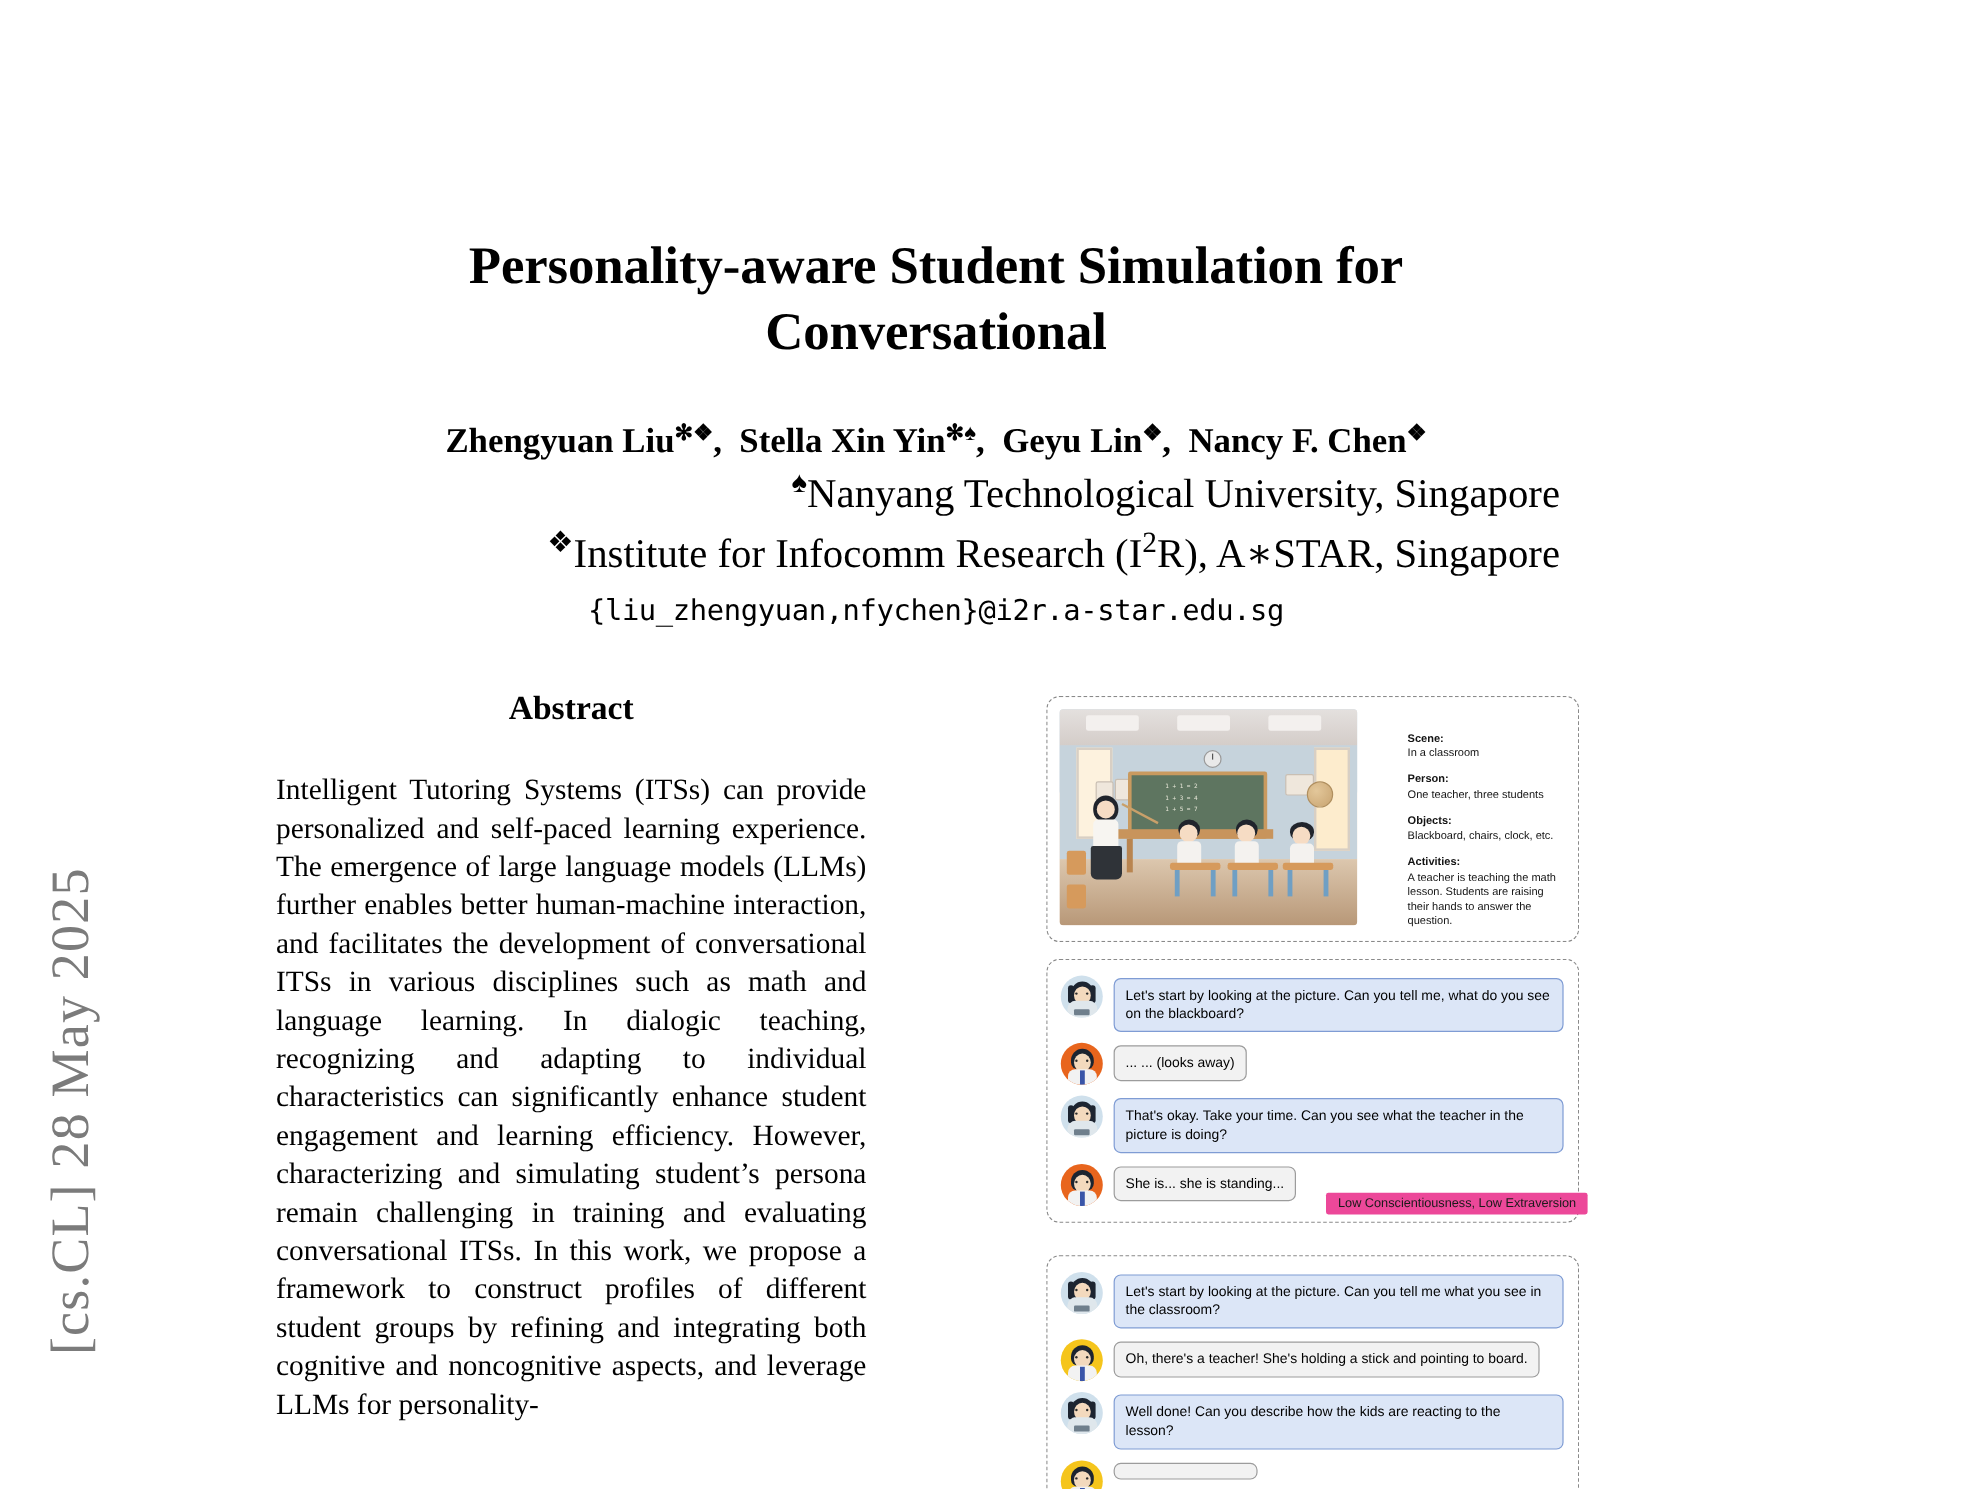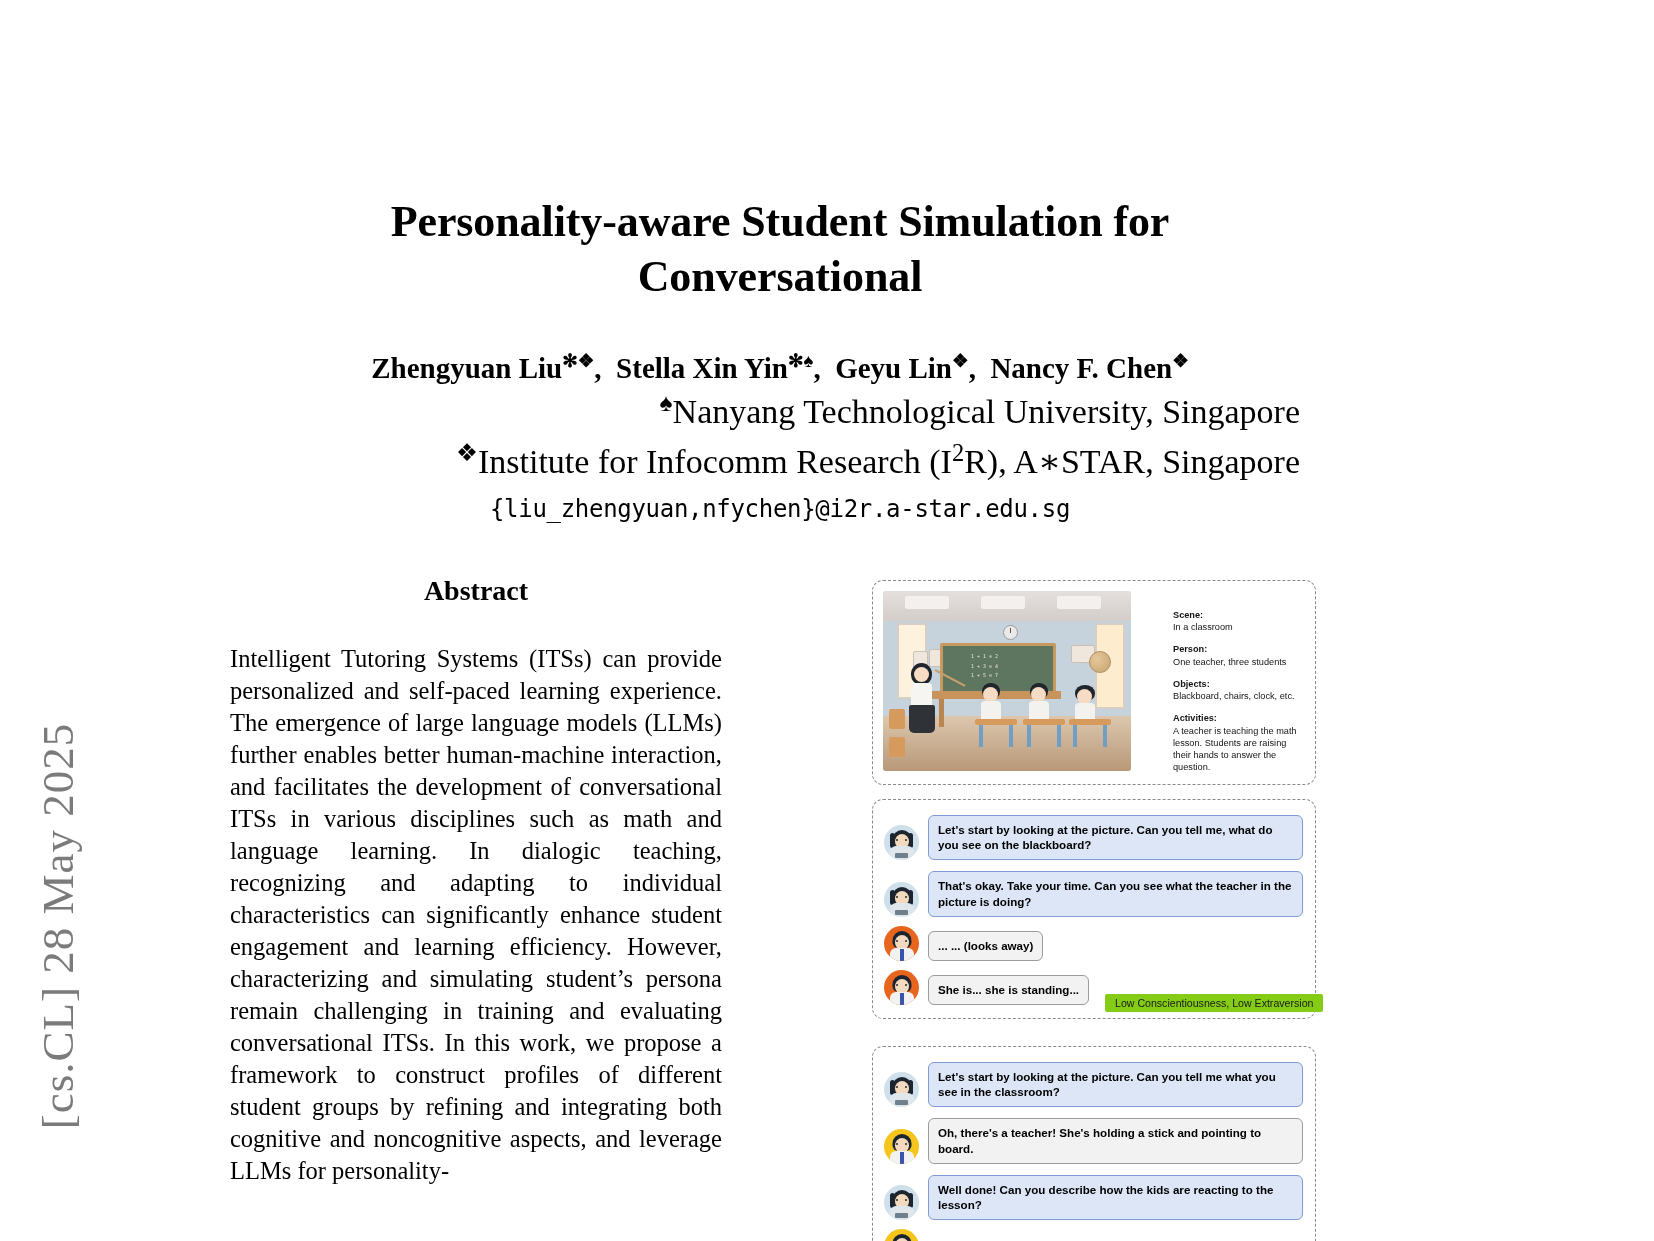--- a/index.html
+++ b/index.html
@@ -152,21 +152,21 @@
     padding-top:18px;
     flex:1 1 auto;
     margin-left:32px;
   }
   .scene-text .lbl{font-weight:bold;display:block;}
   .scene-text .grp{margin-bottom:10px;}
   .scene-text .grp:last-child{margin-bottom:0;}
 
   
   .dlg-panel{margin-top:14px;padding:13px 12px 13px 11px;}
-  .turn{display:flex;align-items:flex-end;margin-bottom:9px;font-weight:bold;}
+  .turn{display:flex;align-items:flex-start;margin-bottom:9px;}
   .turn:last-child{margin-bottom:0;}
   .avatar{
     width:35px;height:35px;border-radius:50%;flex:0 0 auto;margin-right:9px;
     position:relative;overflow:hidden;
   }
   .av-teacher{background:#cfe0ec;}
   .av-orange{background:#e8651d;}
   .av-yellow{background:#f5c51c;}
   .av-hair{position:absolute;left:50%;transform:translateX(-50%);top:5px;
     width:19px;height:17px;border-radius:10px 10px 6px 6px;background:#1c2430;}
@@ -194,21 +194,21 @@
     border-radius:6px;
     box-sizing:border-box;
   }
   .bubble.teacher{background:#dce6f7;border:1px solid #7f9cd4;width:100%;}
   .bubble.student{background:#f2f2f2;border:1.4px solid #9c9c9c;display:inline-block;}
   .turn .bub-wrap{flex:1 1 auto;min-width:0;padding-top:2px;}
 
   #persona-badge{
     position:absolute;
     left:1105px; top:994px;
-    background:#84cc16;
+    background:#ec4899;
     color:#1a1a1a;
     font-family:"Liberation Sans","DejaVu Sans",sans-serif;
     font-size:10.6px;
     padding:3px 10px;
     border-radius:2px;
     white-space:nowrap;
   }
 </style>
 </head>
 <body>
@@ -327,20 +327,34 @@
           <div class="av-eye l"></div>
           <div class="av-eye r"></div>
           <div class="av-torso"></div>
         </div>
         <div class="bub-wrap">
           <div class="bubble teacher">Let's start by looking at the picture. Can you tell me, what do you see on the blackboard?</div>
         </div>
       </div>
 
       <div class="turn">
+        <div class="avatar av-orange">
+          <div class="av-hair"></div>
+          <div class="av-face"></div>
+          <div class="av-eye l"></div>
+          <div class="av-eye r"></div>
+          <div class="av-collar"></div>
+          <div class="av-tie"></div>
+        </div>
+        <div class="bub-wrap">
+          <div class="bubble student">... ... (looks away)</div>
+        </div>
+      </div>
+
+      <div class="turn">
         <div class="avatar av-teacher">
           <div class="av-hair"></div>
           <div class="av-side l"></div>
           <div class="av-side r"></div>
           <div class="av-face"></div>
           <div class="av-eye l"></div>
           <div class="av-eye r"></div>
           <div class="av-torso"></div>
         </div>
         <div class="bub-wrap">
@@ -351,95 +365,81 @@
       <div class="turn">
         <div class="avatar av-orange">
           <div class="av-hair"></div>
           <div class="av-face"></div>
           <div class="av-eye l"></div>
           <div class="av-eye r"></div>
           <div class="av-collar"></div>
           <div class="av-tie"></div>
         </div>
         <div class="bub-wrap">
-          <div class="bubble student">... ... (looks away)</div>
-        </div>
-      </div>
-
-      <div class="turn">
-        <div class="avatar av-orange">
+          <div class="bubble student">She is... she is standing...</div>
+        </div>
+      </div>
+    </div>
+
+    <div class="panel dlg-panel" style="margin-top:27px;">
+
+      <div class="turn">
+        <div class="avatar av-teacher">
+          <div class="av-hair"></div>
+          <div class="av-side l"></div>
+          <div class="av-side r"></div>
+          <div class="av-face"></div>
+          <div class="av-eye l"></div>
+          <div class="av-eye r"></div>
+          <div class="av-torso"></div>
+        </div>
+        <div class="bub-wrap">
+          <div class="bubble teacher">Let's start by looking at the picture. Can you tell me what you see in the classroom?</div>
+        </div>
+      </div>
+
+      <div class="turn">
+        <div class="avatar av-yellow">
           <div class="av-hair"></div>
           <div class="av-face"></div>
           <div class="av-eye l"></div>
           <div class="av-eye r"></div>
           <div class="av-collar"></div>
           <div class="av-tie"></div>
         </div>
         <div class="bub-wrap">
-          <div class="bubble student">She is... she is standing...</div>
-        </div>
-      </div>
-    </div>
-
-    <div class="panel dlg-panel" style="margin-top:27px;">
+          <div class="bubble student">Oh, there's a teacher! She's holding a stick and pointing to board.</div>
+        </div>
+      </div>
 
       <div class="turn">
         <div class="avatar av-teacher">
           <div class="av-hair"></div>
           <div class="av-side l"></div>
           <div class="av-side r"></div>
           <div class="av-face"></div>
           <div class="av-eye l"></div>
           <div class="av-eye r"></div>
           <div class="av-torso"></div>
         </div>
         <div class="bub-wrap">
-          <div class="bubble teacher">Let's start by looking at the picture. Can you tell me what you see in the classroom?</div>
+          <div class="bubble teacher">Well done! Can you describe how the kids are reacting to the lesson?</div>
         </div>
       </div>
 
       <div class="turn">
         <div class="avatar av-yellow">
           <div class="av-hair"></div>
           <div class="av-face"></div>
           <div class="av-eye l"></div>
           <div class="av-eye r"></div>
           <div class="av-collar"></div>
           <div class="av-tie"></div>
         </div>
         <div class="bub-wrap">
-          <div class="bubble student">Oh, there's a teacher! She's holding a stick and pointing to board.</div>
-        </div>
-      </div>
-
-      <div class="turn">
-        <div class="avatar av-teacher">
-          <div class="av-hair"></div>
-          <div class="av-side l"></div>
-          <div class="av-side r"></div>
-          <div class="av-face"></div>
-          <div class="av-eye l"></div>
-          <div class="av-eye r"></div>
-          <div class="av-torso"></div>
-        </div>
-        <div class="bub-wrap">
-          <div class="bubble teacher">Well done! Can you describe how the kids are reacting to the lesson?</div>
-        </div>
-      </div>
-
-      <div class="turn">
-        <div class="avatar av-yellow">
-          <div class="av-hair"></div>
-          <div class="av-face"></div>
-          <div class="av-eye l"></div>
-          <div class="av-eye r"></div>
-          <div class="av-collar"></div>
-          <div class="av-tie"></div>
-        </div>
-        <div class="bub-wrap">
           <div class="bubble student" style="min-width:120px;min-height:14px;"></div>
         </div>
       </div>
     </div>
   </div>
 
   <div id="persona-badge">Low Conscientiousness, Low Extraversion</div>
 
 </div>
 

